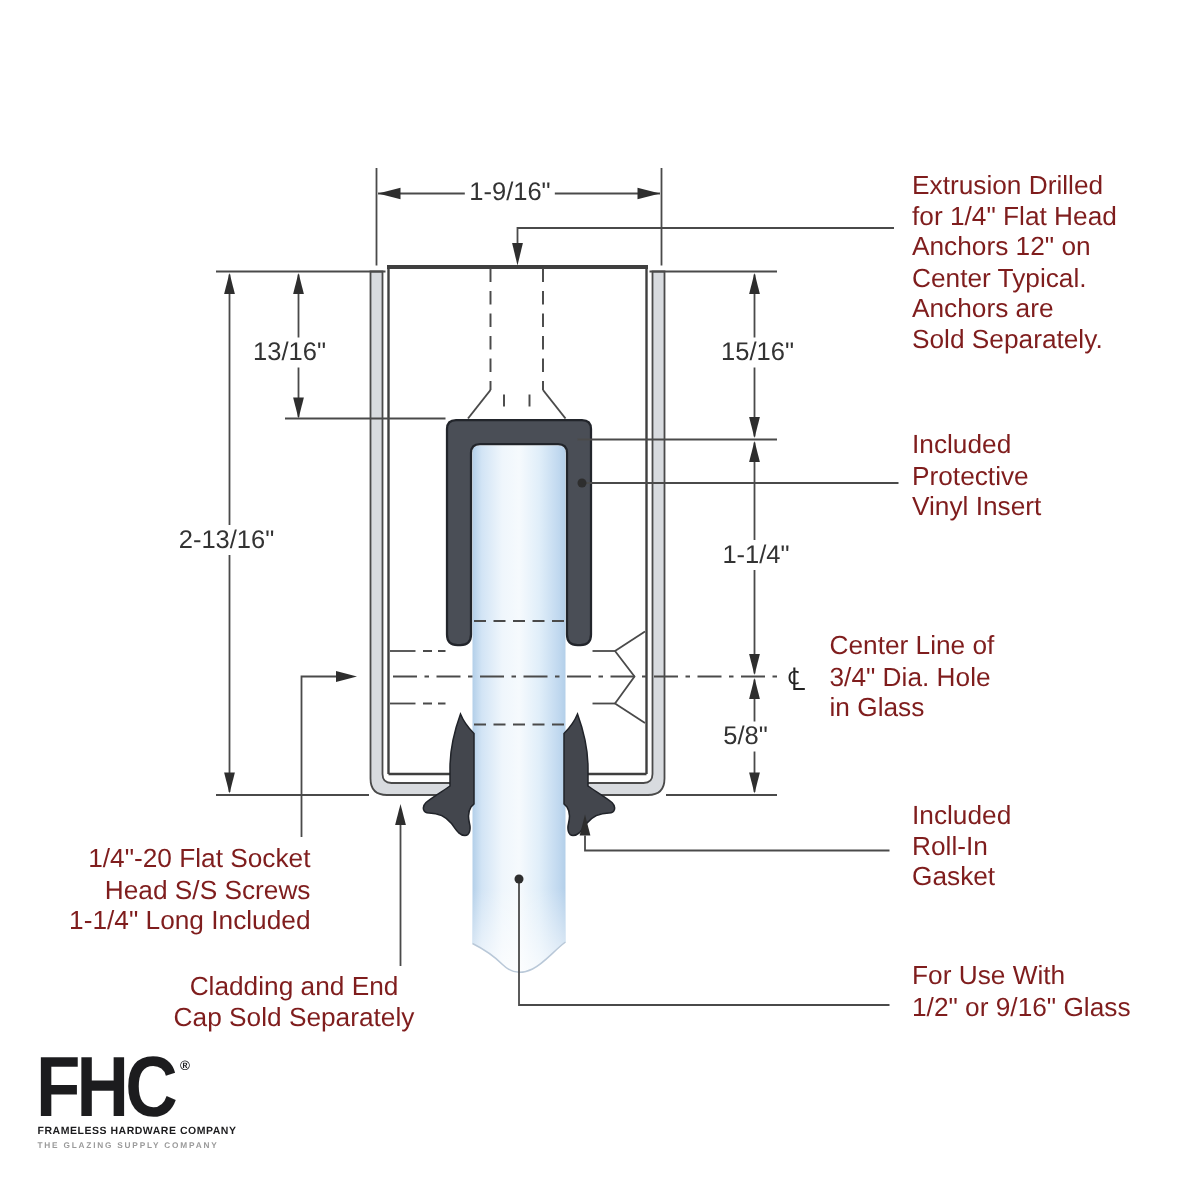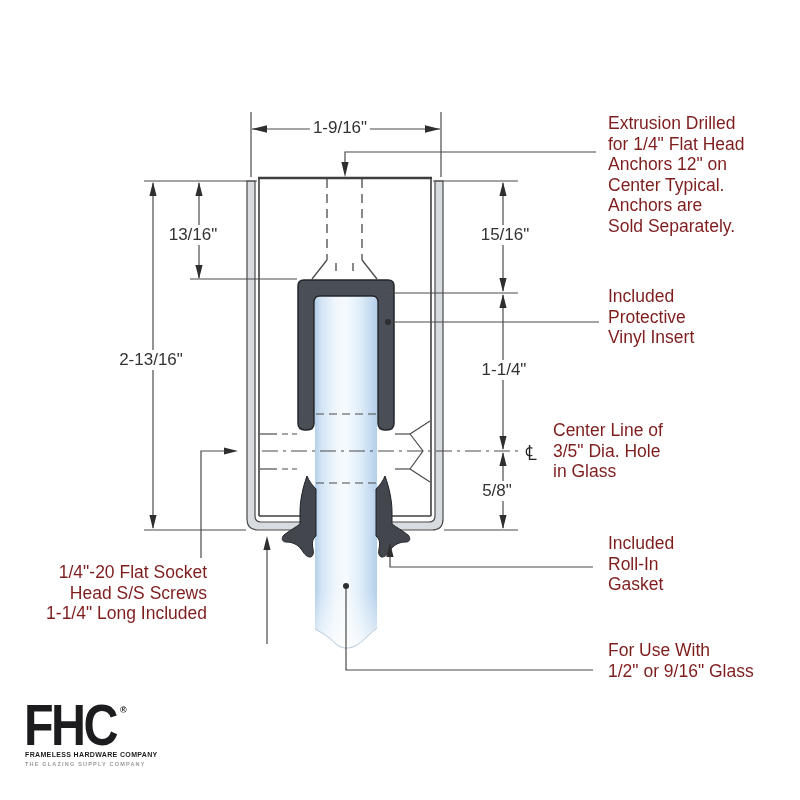--- a/index.html
+++ b/index.html
@@ -171,30 +171,32 @@
   <div class="note" style="left:608px;top:113px;">Extrusion Drilled
 for 1/4" Flat Head
 Anchors 12" on
 Center Typical.
 Anchors are
 Sold Separately.</div>
   <div class="note" style="left:608px;top:286px;">Included
 Protective
 Vinyl Insert</div>
   <div class="note" style="left:553px;top:420px;">Center Line of
-3/5" Dia. Hole
+3/4" Dia. Hole
 in Glass</div>
   <div class="note" style="left:608px;top:533px;">Included
 Roll-In
 Gasket</div>
   <div class="note" style="left:608px;top:640px;">For Use With
 1/2" or 9/16" Glass</div>
   <div class="note right-align" style="right:593px;top:562px;width:230px;">1/4"-20 Flat Socket
 Head S/S Screws
 1-1/4" Long Included</div>
+  <div class="note center-align" style="left:108px;top:647px;width:176px;">Cladding and End
+Cap Sold Separately</div>
 
   <div class="logo">
     <div class="logo-brand">FHC</div>
     <div class="logo-reg">®</div>
     <div class="logo-sub1">FRAMELESS HARDWARE COMPANY</div>
     <div class="logo-sub2">THE GLAZING SUPPLY COMPANY</div>
   </div>
 
 </div>
 

